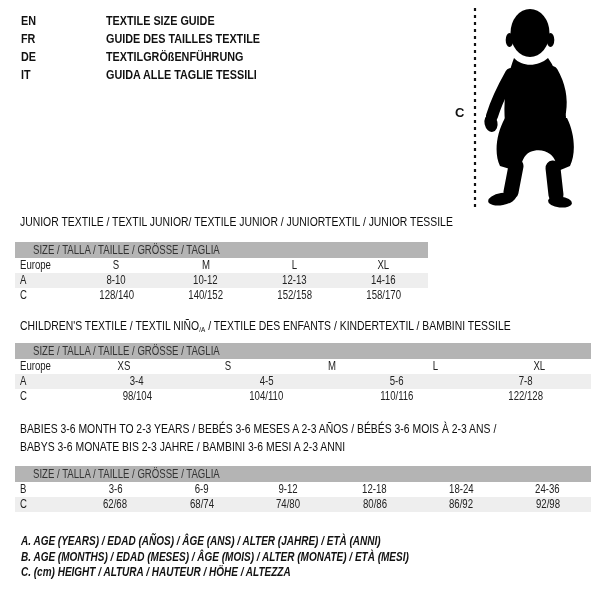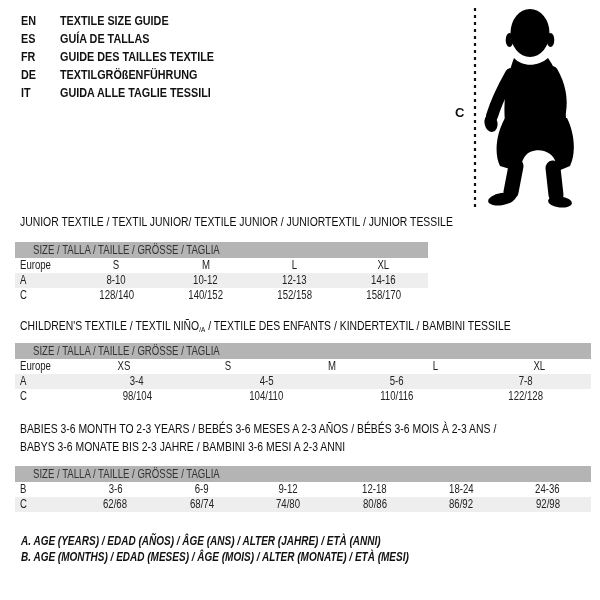--- a/index.html
+++ b/index.html
@@ -6,21 +6,21 @@
   .canvas {
     position:relative; width:600px; height:600px; background:#ffffff;
     font-family:"Liberation Sans", sans-serif; color:#1a1a1a; overflow:hidden;
   }
   
   .cxl { display:inline-block; transform:scaleX(0.8); transform-origin:0 50%; white-space:nowrap; }
   .cx  { display:inline-block; transform:scaleX(0.8); transform-origin:50% 50%; white-space:nowrap; }
 
   
   .lang-block { position:absolute; left:21px; top:12px; }
-  .lang-row { display:flex; height:18px; line-height:18px; font-weight:bold; font-size:13.5px; color:#111; }
+  .lang-row { display:flex; height:18px; line-height:18px; font-weight:bold; font-size:13.5px; color:#111;gap:46px; }
   .lang-code { width:39px; }
 
   
   .figure-svg { position:absolute; left:450px; top:0; }
   .c-label { position:absolute; left:455px; top:105px; width:16px; text-align:left;
              font-weight:bold; font-size:13px; color:#111; }
 
   
   .sec-title { position:absolute; left:20px; font-weight:normal; font-size:13px; line-height:14px; color:#0d0d0d; }
   .sec-title.two-line { line-height:18px; }
@@ -43,24 +43,20 @@
 </style>
 </head>
 <body>
 
 <div class="canvas">
 
   <div class="lang-block">
     <div class="lang-row">
       <span class="lang-code"><span class="cxl">EN</span></span>
       <span><span class="cxl">TEXTILE SIZE GUIDE</span></span>
-    </div>
-    <div class="lang-row">
-      <span class="lang-code"><span class="cxl">ES</span></span>
-      <span><span class="cxl">GUÍA DE TALLAS</span></span>
     </div>
     <div class="lang-row">
       <span class="lang-code"><span class="cxl">FR</span></span>
       <span><span class="cxl">GUIDE DES TAILLES TEXTILE</span></span>
     </div>
     <div class="lang-row">
       <span class="lang-code"><span class="cxl">DE</span></span>
       <span><span class="cxl">TEXTILGRÖßENFÜHRUNG</span></span>
     </div>
     <div class="lang-row">
@@ -180,15 +176,16 @@
         <span class="t-cell"><span class="cx">80/86</span></span>
         <span class="t-cell"><span class="cx">86/92</span></span>
         <span class="t-cell"><span class="cx">92/98</span></span>
       </div>
     </div>
   </div>
 
   <div class="legend">
     <div class="legend-line"><span class="cxl">A. AGE (YEARS) / EDAD (AÑOS) / ÂGE (ANS) / ALTER (JAHRE) / ETÀ (ANNI)</span></div>
     <div class="legend-line"><span class="cxl">B. AGE (MONTHS) / EDAD (MESES) / ÂGE (MOIS) / ALTER (MONATE) / ETÀ (MESI)</span></div>
+    <div class="legend-line"><span class="cxl">C. (cm) HEIGHT / ALTURA / HAUTEUR / HÖHE / ALTEZZA</span></div>
   </div>
 
 </div>
 
 </body></html>

